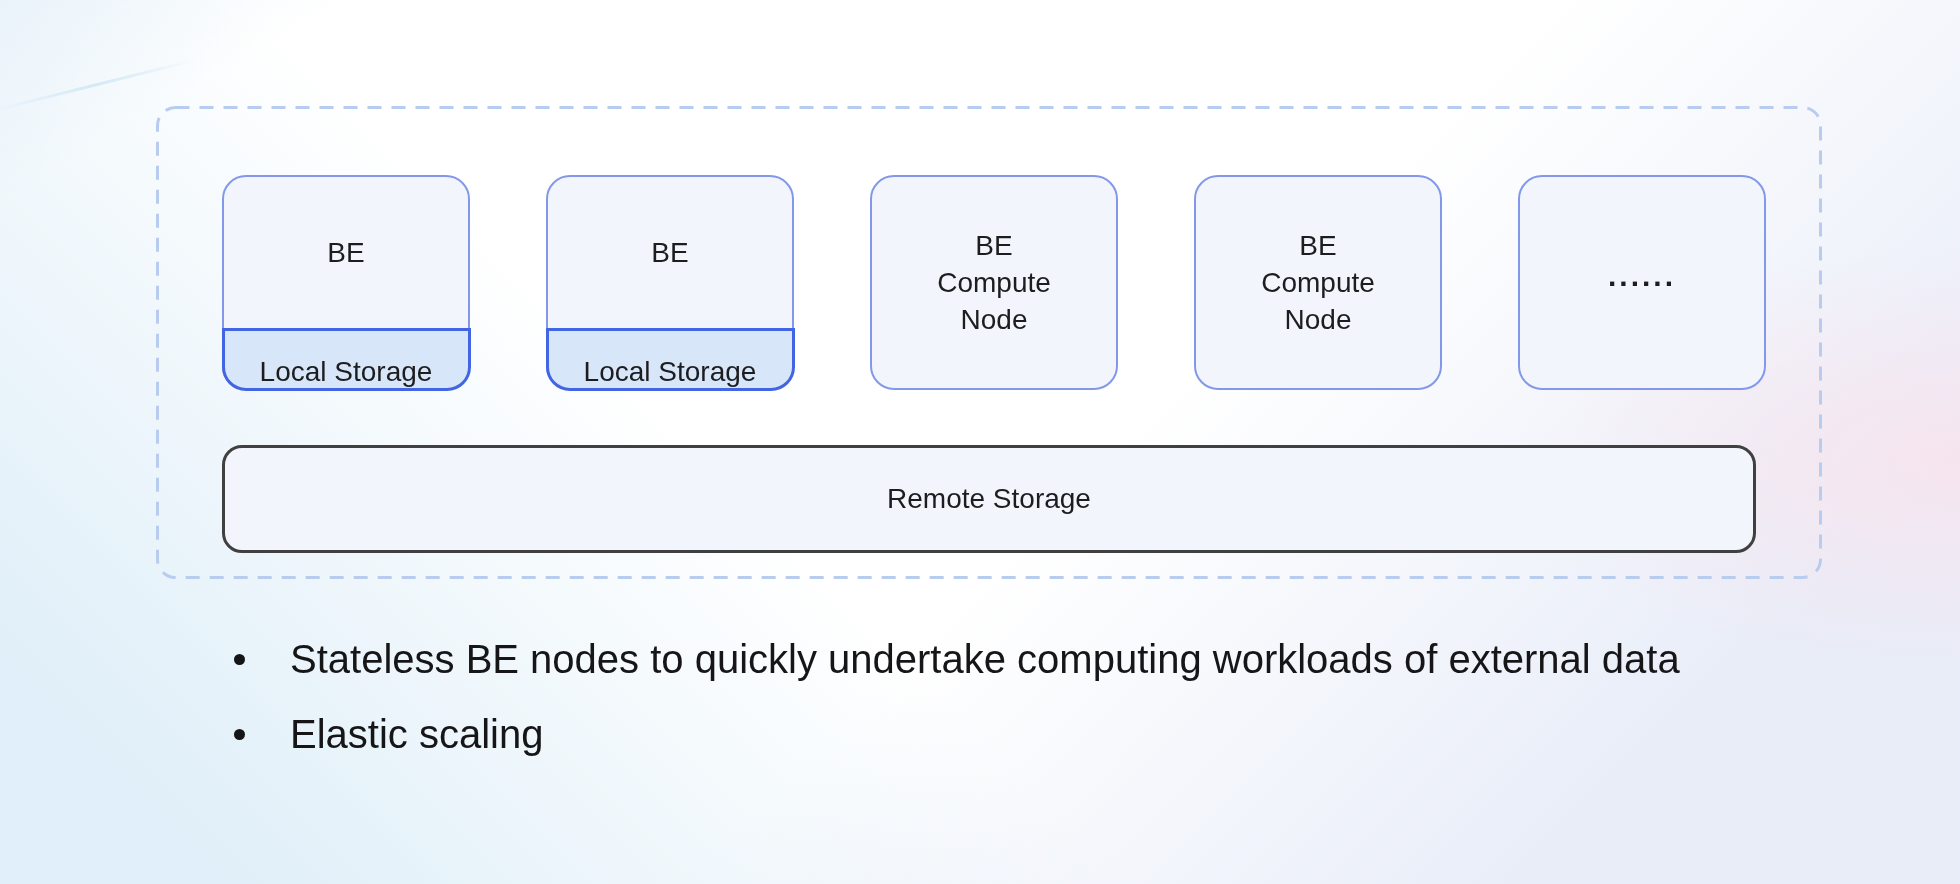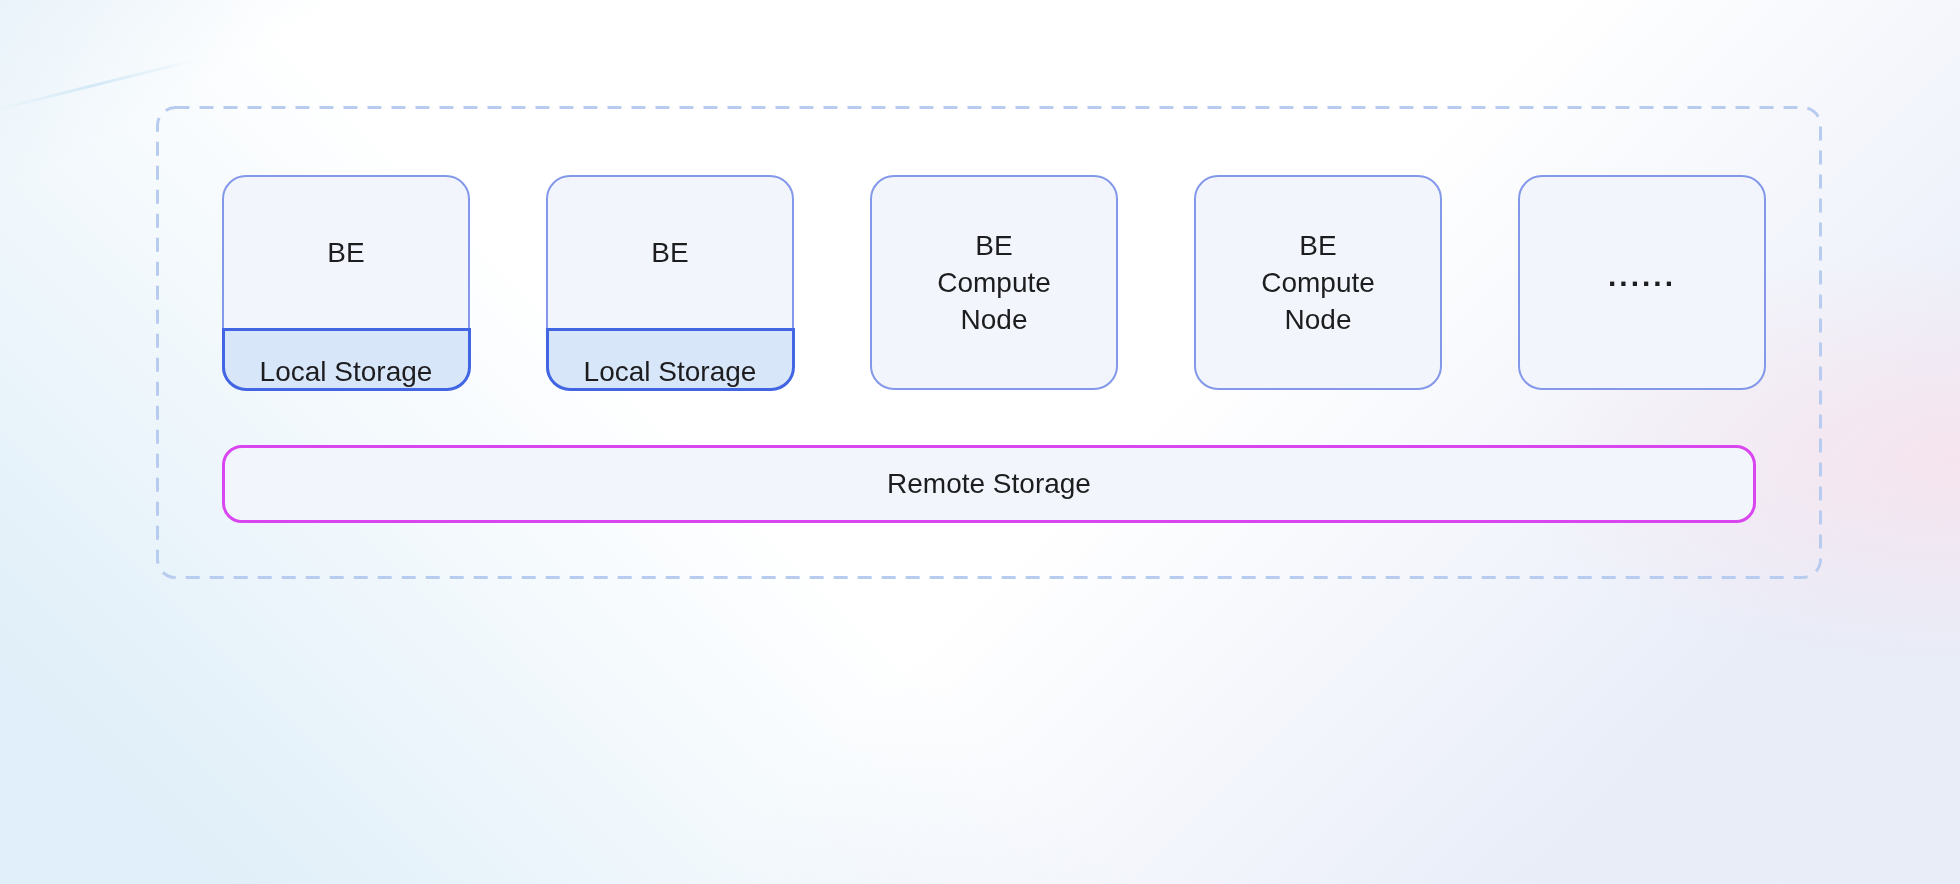--- a/index.html
+++ b/index.html
@@ -85,23 +85,23 @@
     font-size: 30px;
     font-weight: bold;
     letter-spacing: 3px;
     transform: translateY(-7px);
   }
 
   .remote-storage {
     box-sizing: border-box;
     position: absolute;
     left: 66px; top: 339px;
-    width: 1534px; height: 78px;
+    width: 1534px; height: 108px;
     background: #f2f6fc;
-    border: 3px solid #d946ef;
+    border: 3px solid #404040;
     border-radius: 20px;
     display: flex;
     align-items: center;
     justify-content: center;
     font-size: 28px;
   }
 
   
   .bullets {
     position: absolute;
@@ -179,14 +179,24 @@
       </div>
 
     </div>
 
     <div class="remote-storage">
       <span>Remote Storage</span>
     </div>
 
   </div>
 
+  <ul class="bullets">
+    <li>
+      <span class="dot"></span>
+      <span class="bullet-text">Stateless BE nodes to quickly undertake computing workloads of external data</span>
+    </li>
+    <li>
+      <span class="dot"></span>
+      <span class="bullet-text">Elastic scaling</span>
+    </li>
+  </ul>
 
 </div>
 
 </body></html>

